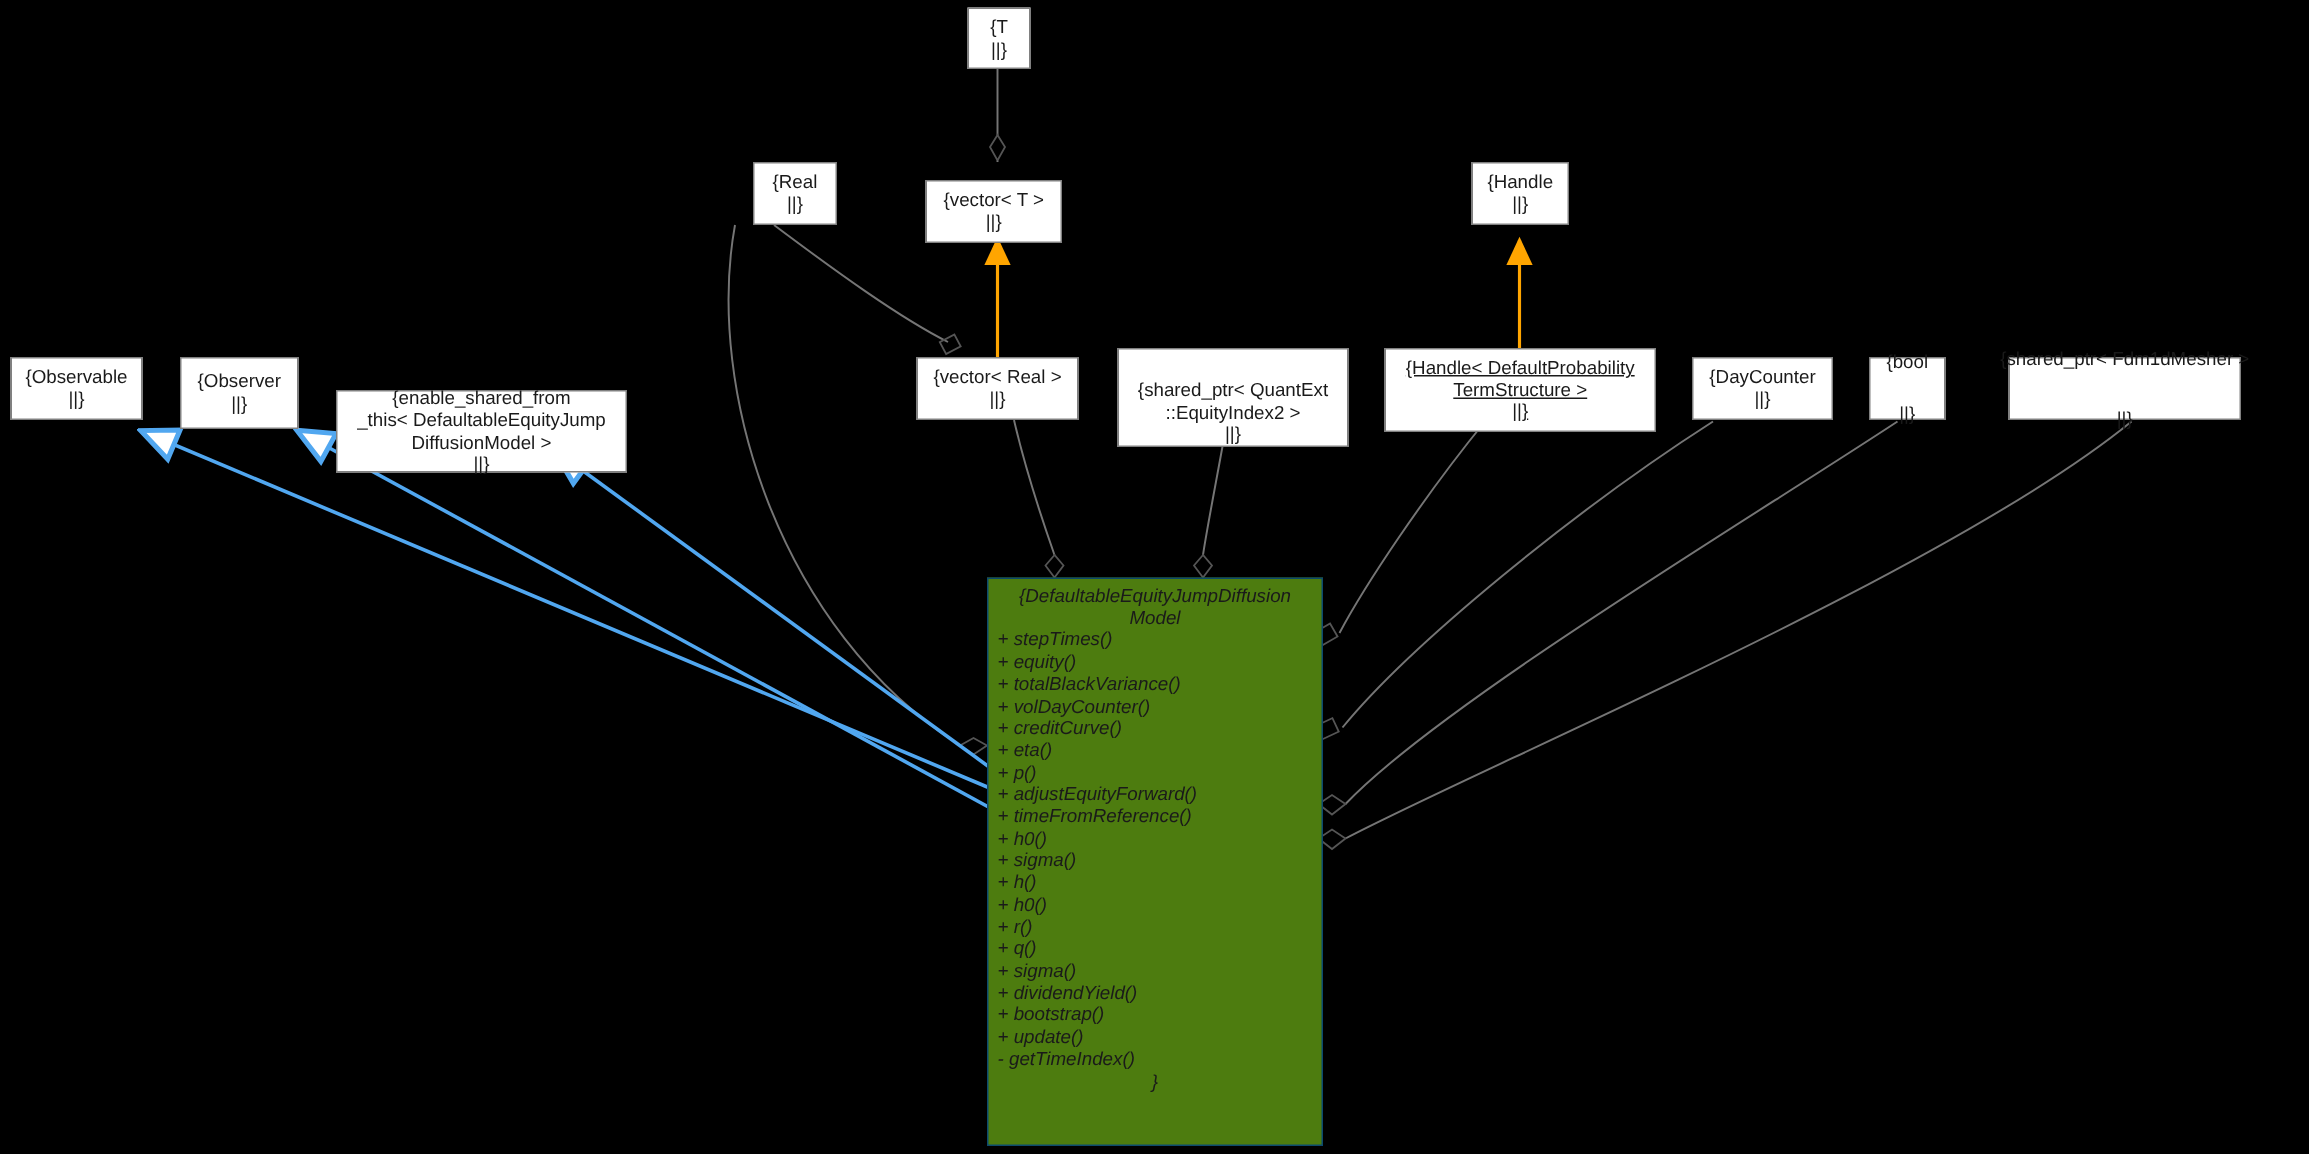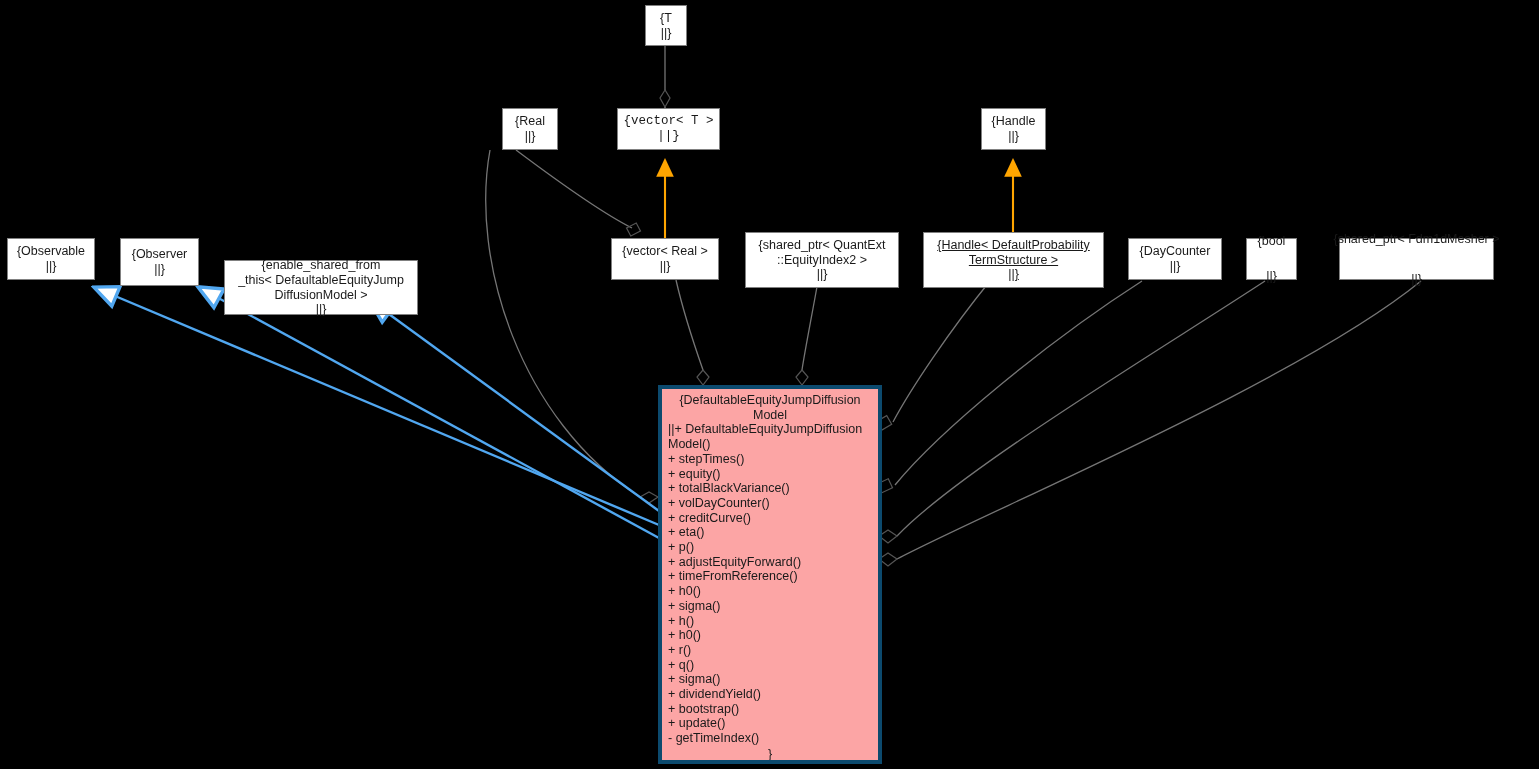--- a/index.html
+++ b/index.html
@@ -36,28 +36,29 @@
     align-items: center;
     justify-content: center;
     white-space: pre;
     z-index: 2;
   }
   .node .nm { display: block; }
   .node .mm { display: block; }
   .mainclass {
     position: absolute;
     box-sizing: border-box;
-    border: 4px solid #0c4a6e;
-    background: #fca5a5;
+    border: 1px solid #0c4a6e;
+    background: #4d7c0f;
     color: #1a1a1a;
     font-size: 12.5px;
     line-height: 14.7px;
     z-index: 2;
     padding: 4px 0 2px 0;
     overflow: hidden;
+    font-style: italic;
   }
   .mainclass .title {
     display: block;
     text-align: center;
     white-space: pre-line;
     padding: 0 6px;
   }
   .mainclass .memberlist {
     display: block;
     padding: 0 6px;
@@ -161,21 +162,21 @@
   <div class="node" style="left:645px; top:5px; width:42px; height:41px;">
     <span class="nm">{T</span>
     <span class="mm">||}</span>
   </div>
 
   <div class="node" style="left:473px; top:108px; width:56px; height:42px;margin-left:29px;">
     <span class="nm">{Real</span>
     <span class="mm">||}</span>
   </div>
 
-  <div class="node" style="left:617px; top:108px; width:103px; height:42px;font-family:Liberation Mono, monospace;">
+  <div class="node" style="left:617px; top:120px; width:91px; height:42px;">
     <span class="nm">{vector&lt; T &gt;</span>
     <span class="mm">||}</span>
   </div>
 
   <div class="node" style="left:981px; top:108px; width:65px; height:42px;">
     <span class="nm">{Handle</span>
     <span class="mm">||}</span>
   </div>
 
   <div class="node" style="left:7px; top:238px; width:88px; height:42px;">
@@ -193,21 +194,21 @@
 _this&lt; DefaultableEquityJump
 DiffusionModel &gt;</span>
     <span class="mm">||}</span>
   </div>
 
   <div class="node" style="left:611px; top:238px; width:108px; height:42px;">
     <span class="nm">{vector&lt; Real &gt;</span>
     <span class="mm">||}</span>
   </div>
 
-  <div class="node" style="left:745px; top:232px; width:154px; height:56px;">
+  <div class="node" style="left:745px; top:232px; width:154px; height:66px;justify-content:flex-end;">
     <span class="nm">{shared_ptr&lt; QuantExt
 ::EquityIndex2 &gt;</span>
     <span class="mm">||}</span>
   </div>
 
   <div class="node" style="left:923px; top:232px; width:181px; height:56px;text-decoration:underline;">
     <span class="nm">{Handle&lt; DefaultProbability
 TermStructure &gt;</span>
     <span class="mm">||}</span>
   </div>
@@ -224,22 +225,20 @@
 
   <div class="node" style="left:1339px; top:238px; width:155px; height:42px;gap:25px;">
     <span class="nm">{shared_ptr&lt; Fdm1dMesher &gt;</span>
     <span class="mm">||}</span>
   </div>
 
   <div class="mainclass" style="left:658px; top:385px; width:224px; height:379px;">
     <span class="title">{DefaultableEquityJumpDiffusion
 Model</span>
     <div class="memberlist">
-      <span class="member first">||+ DefaultableEquityJumpDiffusion
-Model()</span>
       <span class="member">+ stepTimes()</span>
       <span class="member">+ equity()</span>
       <span class="member">+ totalBlackVariance()</span>
       <span class="member">+ volDayCounter()</span>
       <span class="member">+ creditCurve()</span>
       <span class="member">+ eta()</span>
       <span class="member">+ p()</span>
       <span class="member">+ adjustEquityForward()</span>
       <span class="member">+ timeFromReference()</span>
       <span class="member">+ h0()</span>

